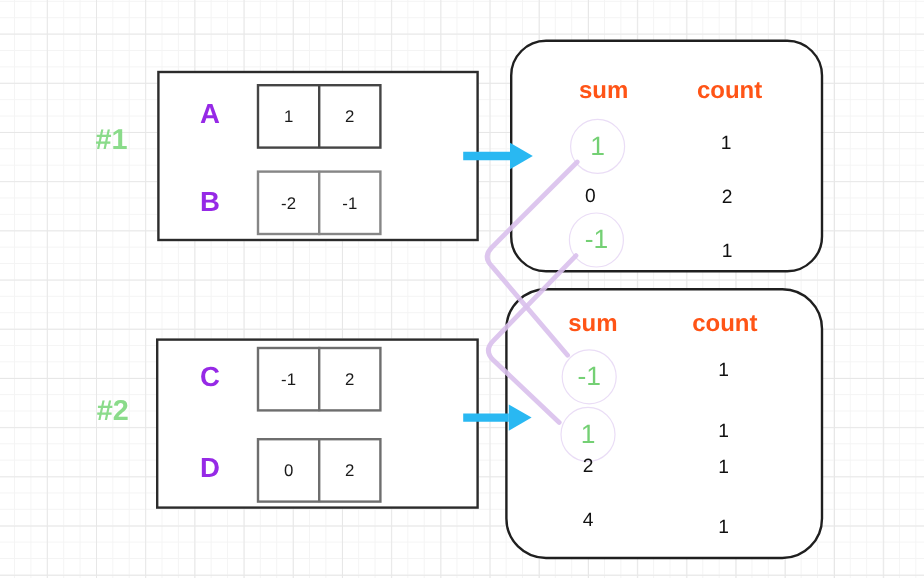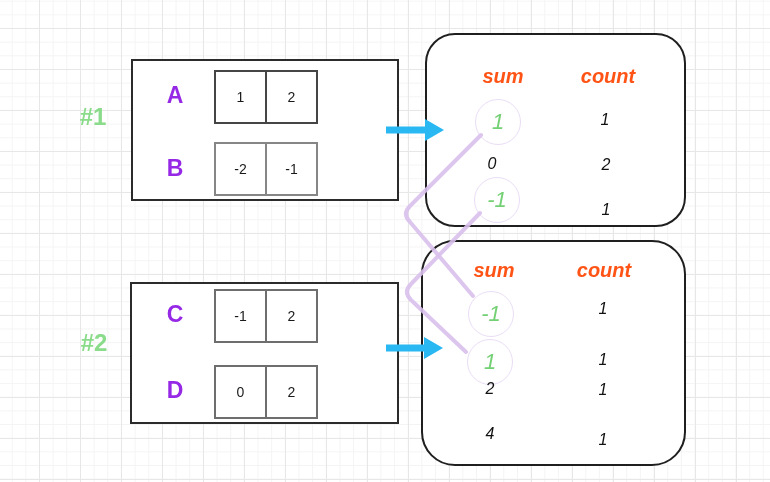--- a/index.html
+++ b/index.html
@@ -25,21 +25,21 @@
   .cell{
     width:53px;height:54px;box-sizing:border-box;display:flex;
     align-items:center;justify-content:center;
     font-size:14px;color:#1a1a1a;background:#fff;
   }
   .cells-dark .cell{border:2px solid #454545;}
   .cells-gray .cell{border:2px solid #868686;}
   .cells-mid  .cell{border:2px solid #6e6e6e;}
   .cell + .cell{margin-left:-2px;}
 
-  .sum-table{background:#fff;border:2px solid #1f1f1f;font-style:italic;}
+  .sum-table{background:#fff;border:2px solid #1f1f1f;}
   .rbox1{border-radius:30px;}
   .rbox2{border-radius:34px;}
   .th{font-size:20px;font-weight:bold;color:#ff5416;}
   .sum-plain,.count-val{font-size:16px;color:#111111;}
   .sum-circled{
     width:44px;height:44px;border-radius:50%;
     border:1.5px solid #eaddf6;background:transparent;
     display:flex;align-items:center;justify-content:center;
     font-size:22px;color:#74d074;
   }

